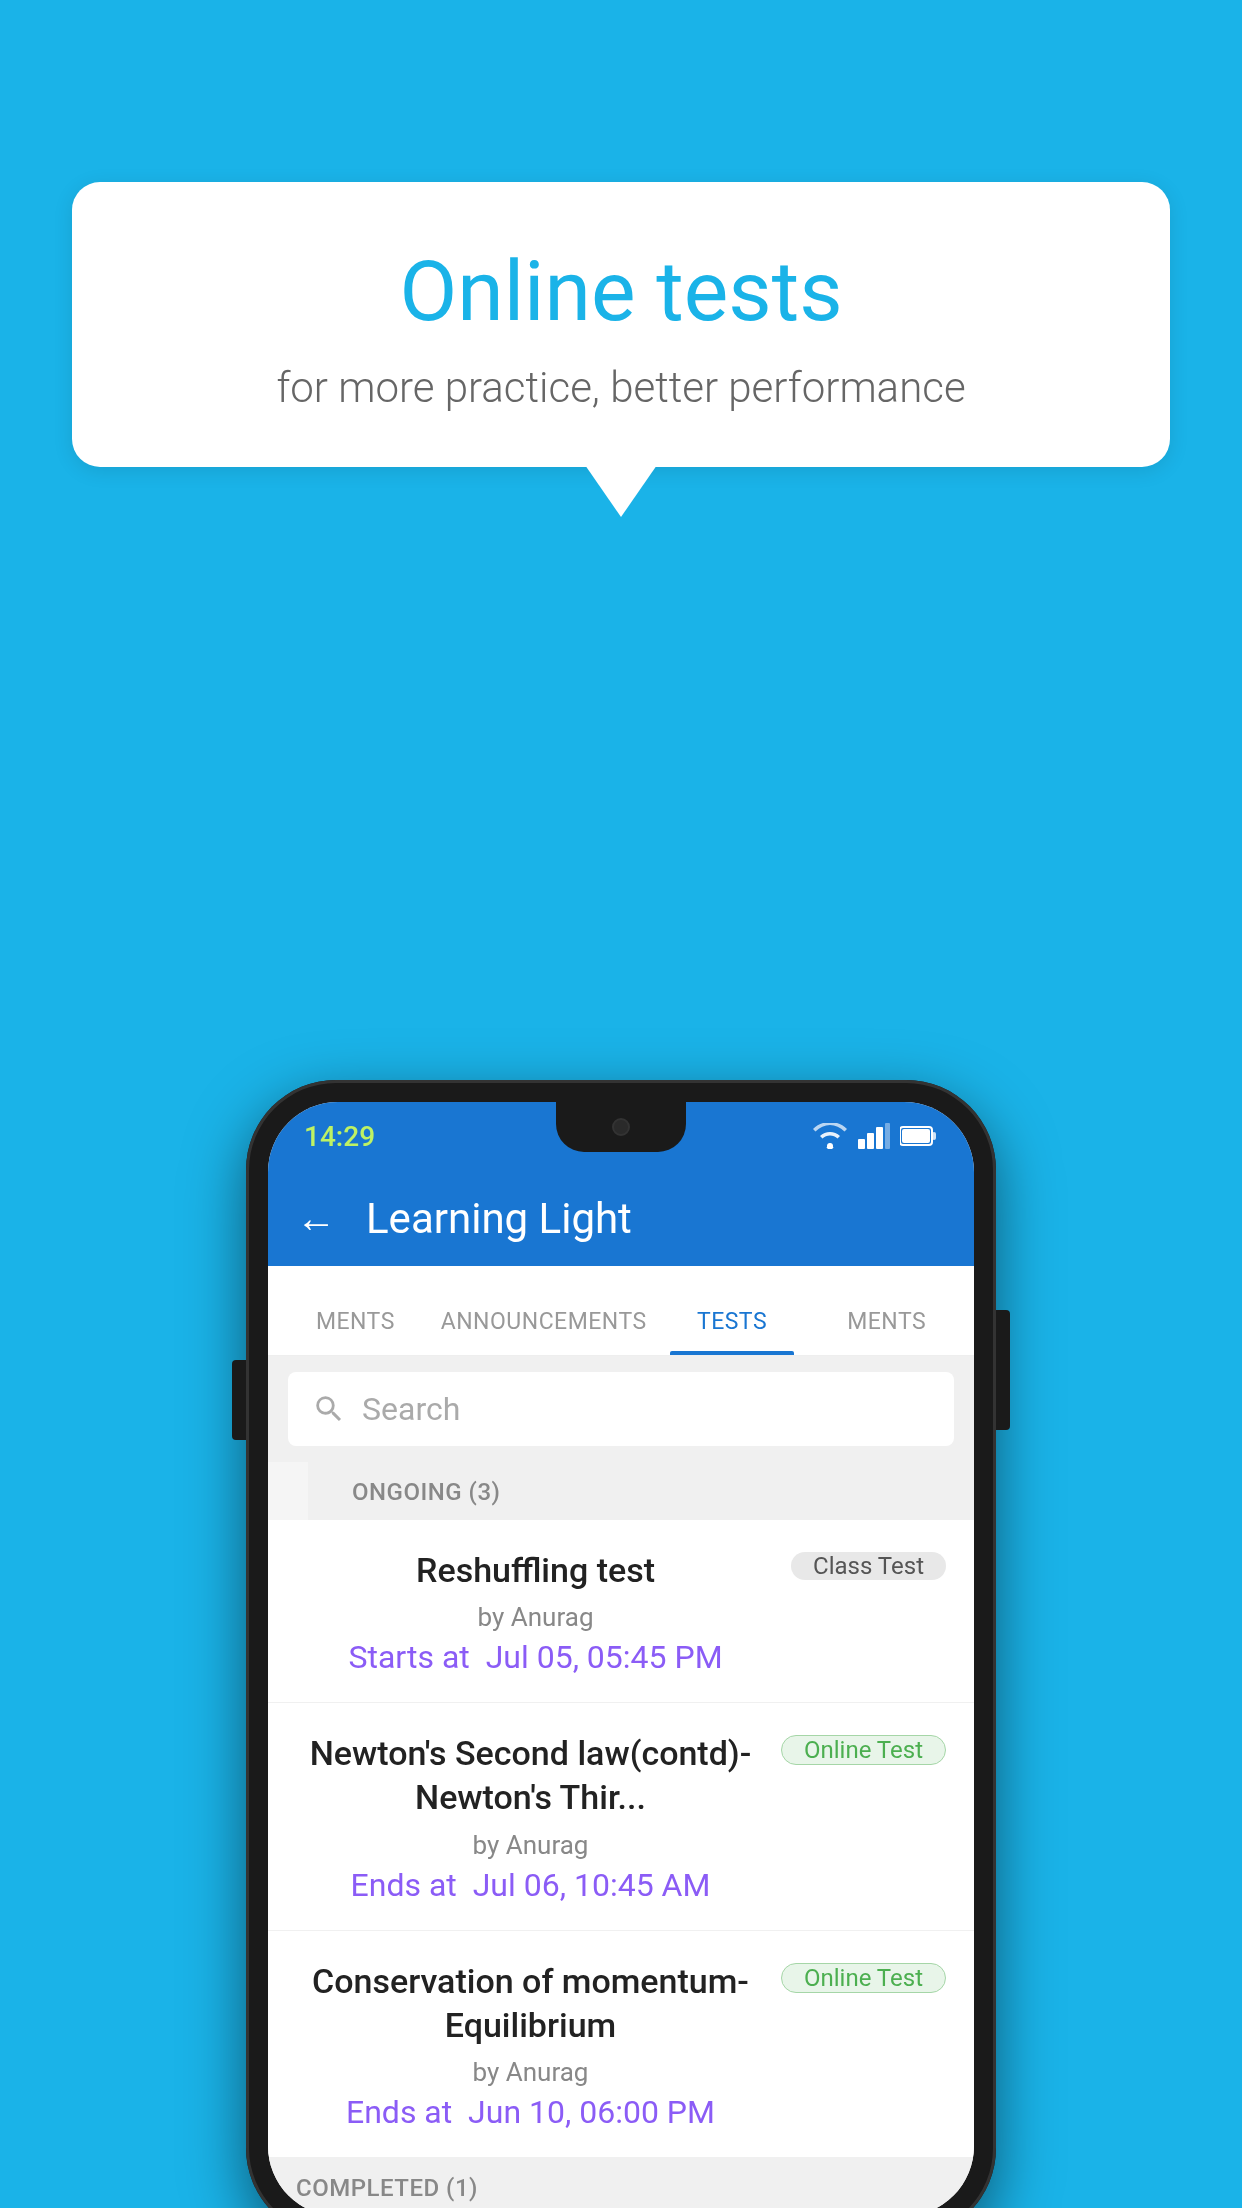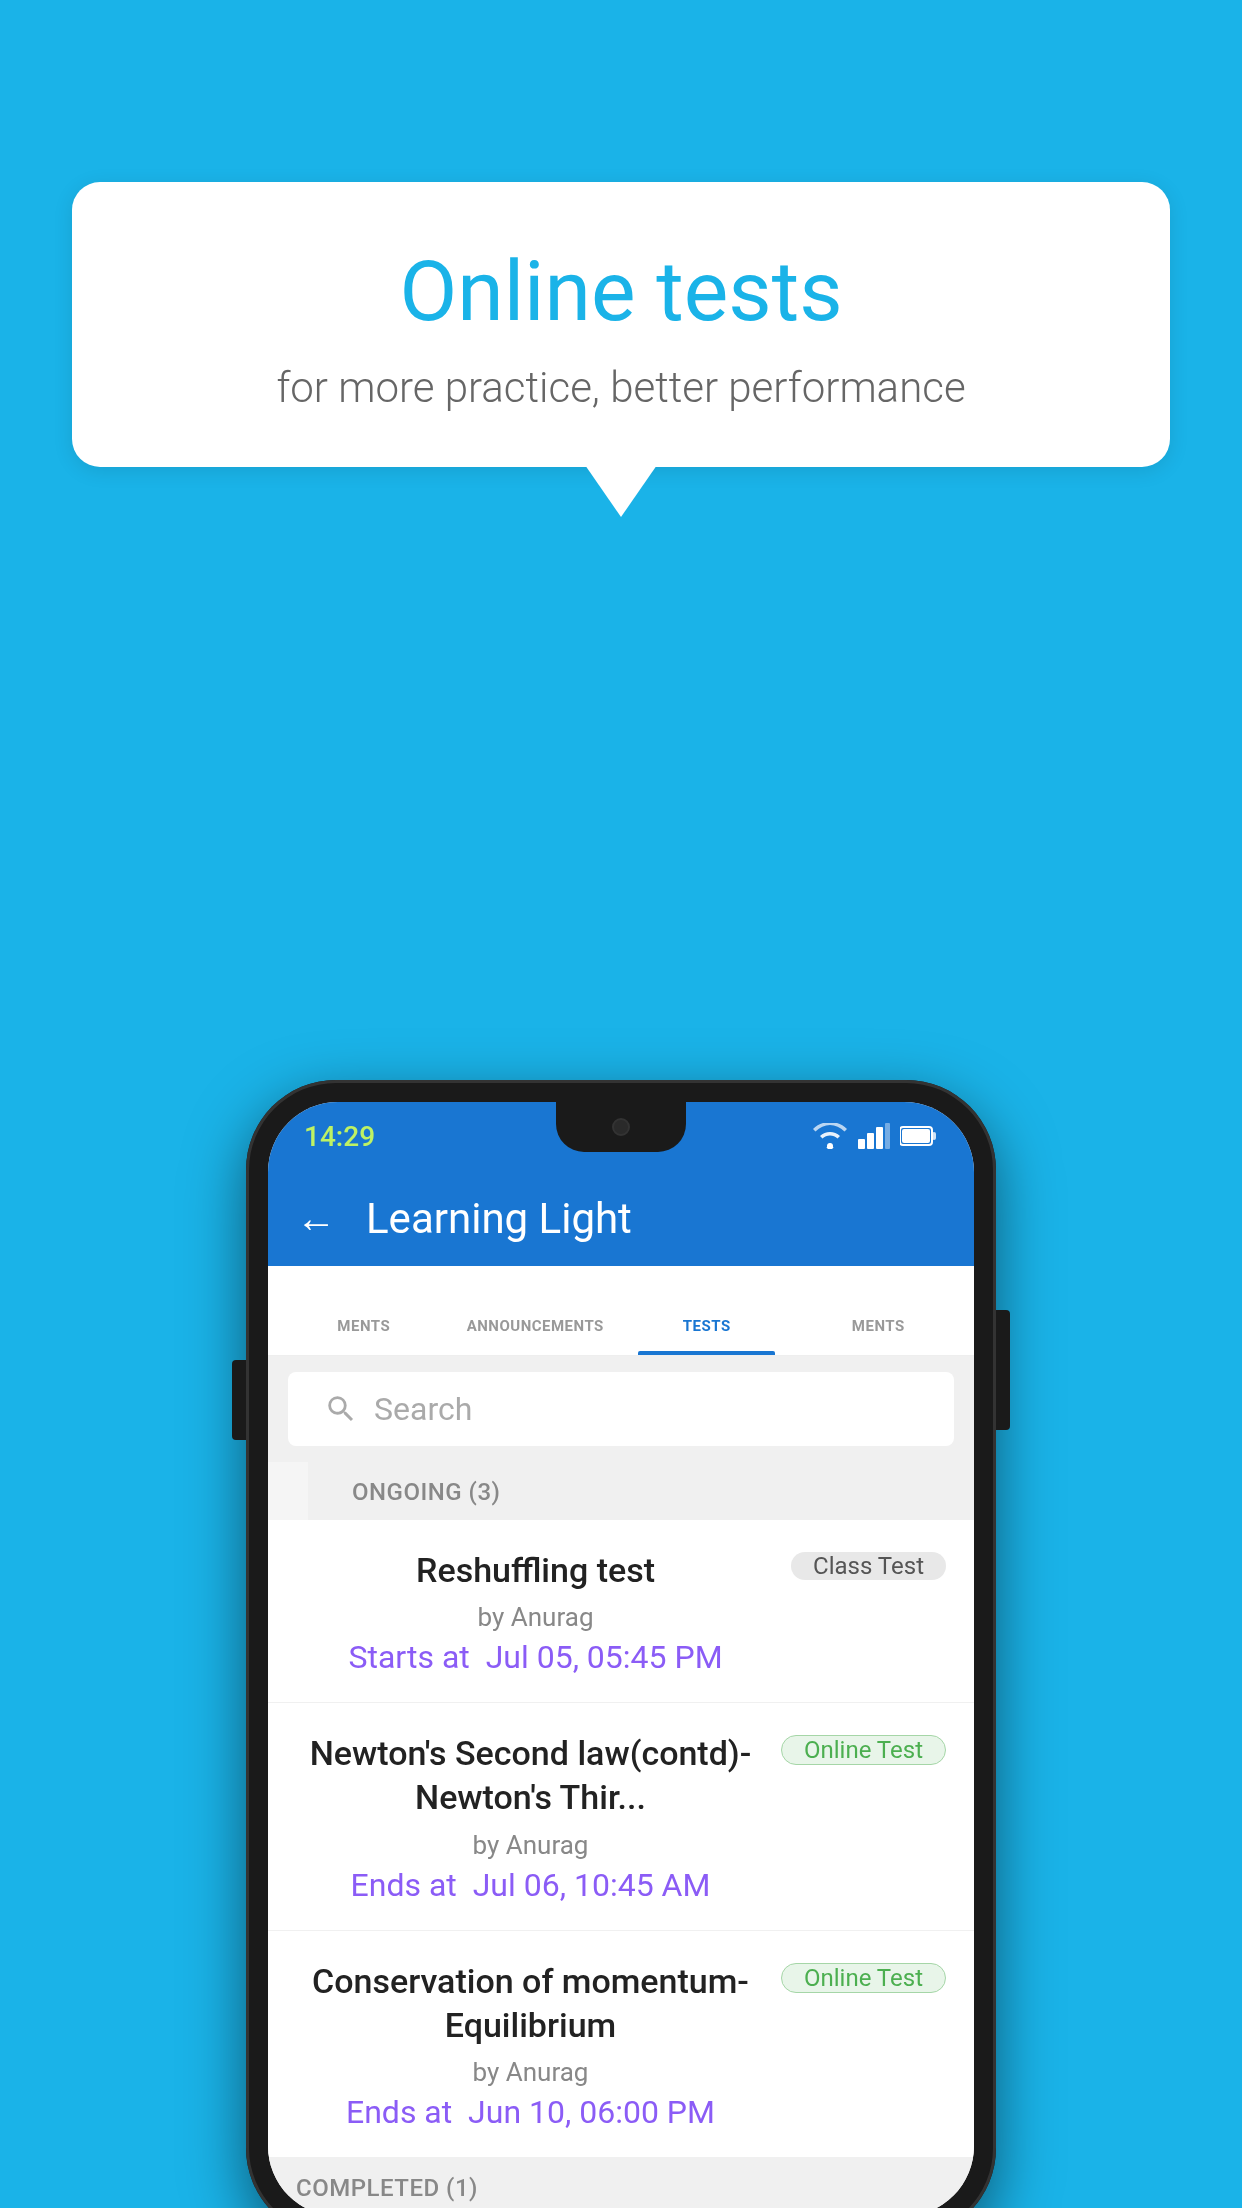--- a/index.html
+++ b/index.html
@@ -177,22 +177,22 @@
       align-items: flex-end;
       height: 90px;
       border-bottom: 1px solid #eee;
       padding: 0 10px;
     }
 
     .tab {
       flex: 1;
       text-align: center;
       padding: 0 8px 20px;
-      font-size: 15px;
-      font-weight: 700;
+      font-size: 23px;
+      font-weight: 400;
       color: #999;
       letter-spacing: 0.5px;
       position: relative;
       cursor: pointer;
     }
 
     .tab.active {
       color: #1976d2;
     }
 
@@ -211,21 +211,21 @@
     .search-container {
       background: #f0f0f0;
       padding: 16px 20px;
     }
 
     .search-bar {
       background: white;
       border-radius: 8px;
       display: flex;
       align-items: center;
-      padding: 18px 36px;
+      padding: 18px 24px;
       gap: 16px;
     }
 
     .search-placeholder {
       color: #aaa;
       font-size: 32px;
     }
 
     
     .section-header {

